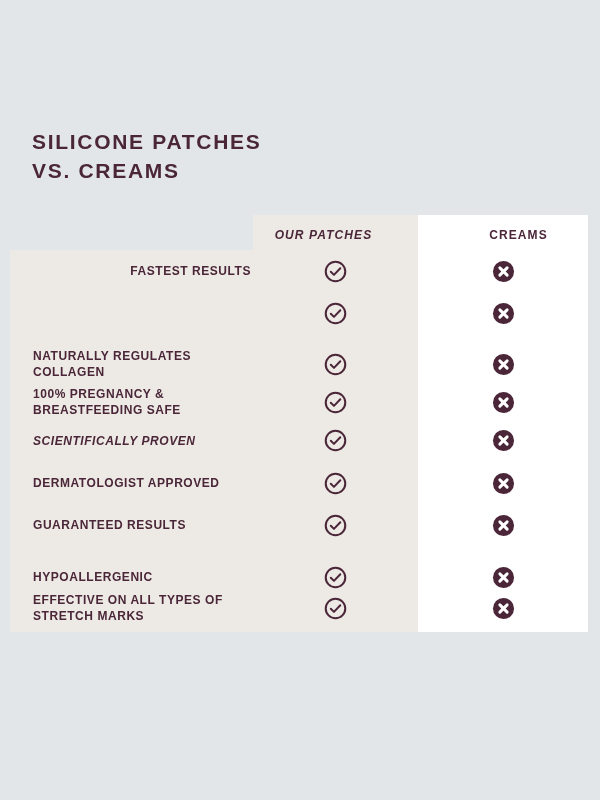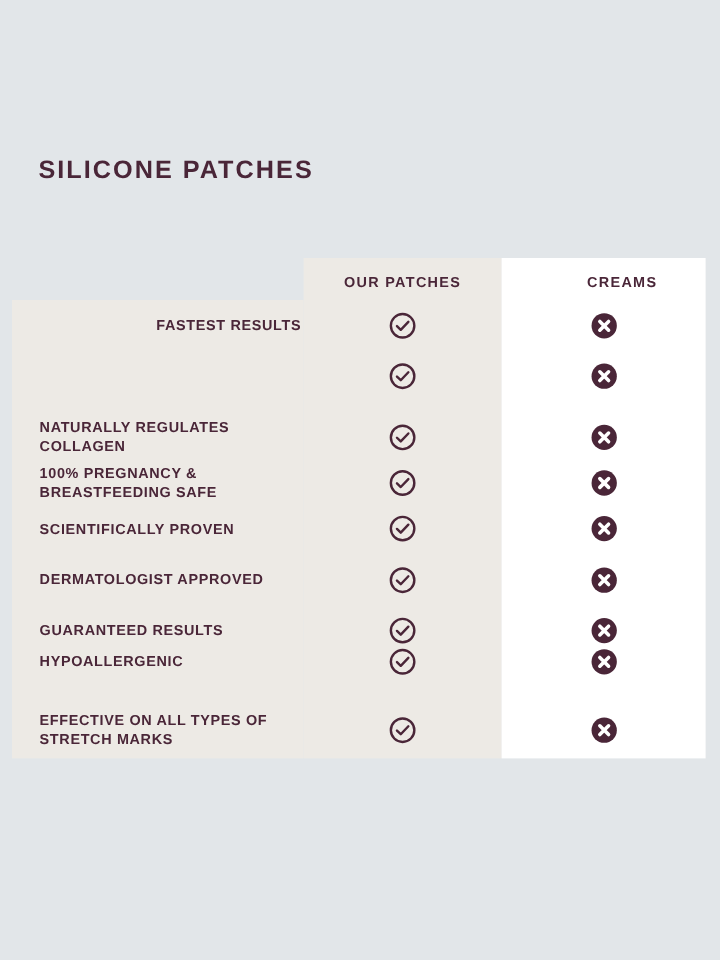--- a/index.html
+++ b/index.html
@@ -61,21 +61,21 @@
     top: 226px;
     height: 18px;
     line-height: 18px;
     text-align: center;
     font-size: 12px;
     font-weight: bold;
     letter-spacing: 1.1px;
     color: #4a2638;
     text-transform: uppercase;
   }
-  #patches-header { left: 253px; width: 165px; }
+  #patches-header { left: 241px; width: 165px; font-style: italic; }
   #creams-header  { left: 418px; width: 201px; }
 
   
   .row {
     position: absolute;
     left: 10px;
     width: 578px;
     height: 42px;
   }
   .row-label {
@@ -106,20 +106,21 @@
 </style>
 </head>
 <body>
 
 <div id="patches-col-bg"></div>
 <div id="creams-col-bg"></div>
 <div id="labels-panel-bg"></div>
 
 <h1 id="title">
   <span class="line">SILICONE PATCHES</span>
+  <span class="line">VS. CREAMS</span>
 </h1>
 
 <div class="col-header" id="patches-header">OUR PATCHES</div>
 <div class="col-header" id="creams-header">CREAMS</div>
 
 <div id="rows-host">
     <div class="row" style="top: 250px; text-align: right;">
       <div class="row-label">FASTEST RESULTS</div>
       <div class="cell cell-patches">
         <svg class="icon" width="23" height="23" viewBox="0 0 24 24">
@@ -171,21 +172,21 @@
           <path d="M7.1 12.3 L10.4 15.5 L17 8.6" fill="none" stroke="#4a2638" stroke-width="2.1" stroke-linecap="round" stroke-linejoin="round"></path>
         </svg>
       </div>
       <div class="cell cell-creams">
         <svg class="icon" width="23" height="23" viewBox="0 0 24 24">
           <circle cx="12" cy="12" r="11" fill="#4a2638"></circle>
           <path d="M8.2 8.2 L15.8 15.8 M15.8 8.2 L8.2 15.8" fill="none" stroke="#ffffff" stroke-width="3.1" stroke-linecap="round"></path>
         </svg>
       </div>
     </div>
-    <div class="row" style="top: 419.6px;">
+    <div class="row" style="top: 419.6px; font-style: italic;">
       <div class="row-label">SCIENTIFICALLY PROVEN</div>
       <div class="cell cell-patches">
         <svg class="icon" width="23" height="23" viewBox="0 0 24 24">
           <circle cx="12" cy="12" r="10.2" fill="none" stroke="#4a2638" stroke-width="2.1"></circle>
           <path d="M7.1 12.3 L10.4 15.5 L17 8.6" fill="none" stroke="#4a2638" stroke-width="2.1" stroke-linecap="round" stroke-linejoin="round"></path>
         </svg>
       </div>
       <div class="cell cell-creams">
         <svg class="icon" width="23" height="23" viewBox="0 0 24 24">
           <circle cx="12" cy="12" r="11" fill="#4a2638"></circle>
@@ -216,21 +217,21 @@
           <path d="M7.1 12.3 L10.4 15.5 L17 8.6" fill="none" stroke="#4a2638" stroke-width="2.1" stroke-linecap="round" stroke-linejoin="round"></path>
         </svg>
       </div>
       <div class="cell cell-creams">
         <svg class="icon" width="23" height="23" viewBox="0 0 24 24">
           <circle cx="12" cy="12" r="11" fill="#4a2638"></circle>
           <path d="M8.2 8.2 L15.8 15.8 M15.8 8.2 L8.2 15.8" fill="none" stroke="#ffffff" stroke-width="3.1" stroke-linecap="round"></path>
         </svg>
       </div>
     </div>
-    <div class="row" style="top: 530px;">
+    <div class="row" style="top: 556px;">
       <div class="row-label">HYPOALLERGENIC</div>
       <div class="cell cell-patches">
         <svg class="icon" width="23" height="23" viewBox="0 0 24 24">
           <circle cx="12" cy="12" r="10.2" fill="none" stroke="#4a2638" stroke-width="2.1"></circle>
           <path d="M7.1 12.3 L10.4 15.5 L17 8.6" fill="none" stroke="#4a2638" stroke-width="2.1" stroke-linecap="round" stroke-linejoin="round"></path>
         </svg>
       </div>
       <div class="cell cell-creams">
         <svg class="icon" width="23" height="23" viewBox="0 0 24 24">
           <circle cx="12" cy="12" r="11" fill="#4a2638"></circle>

